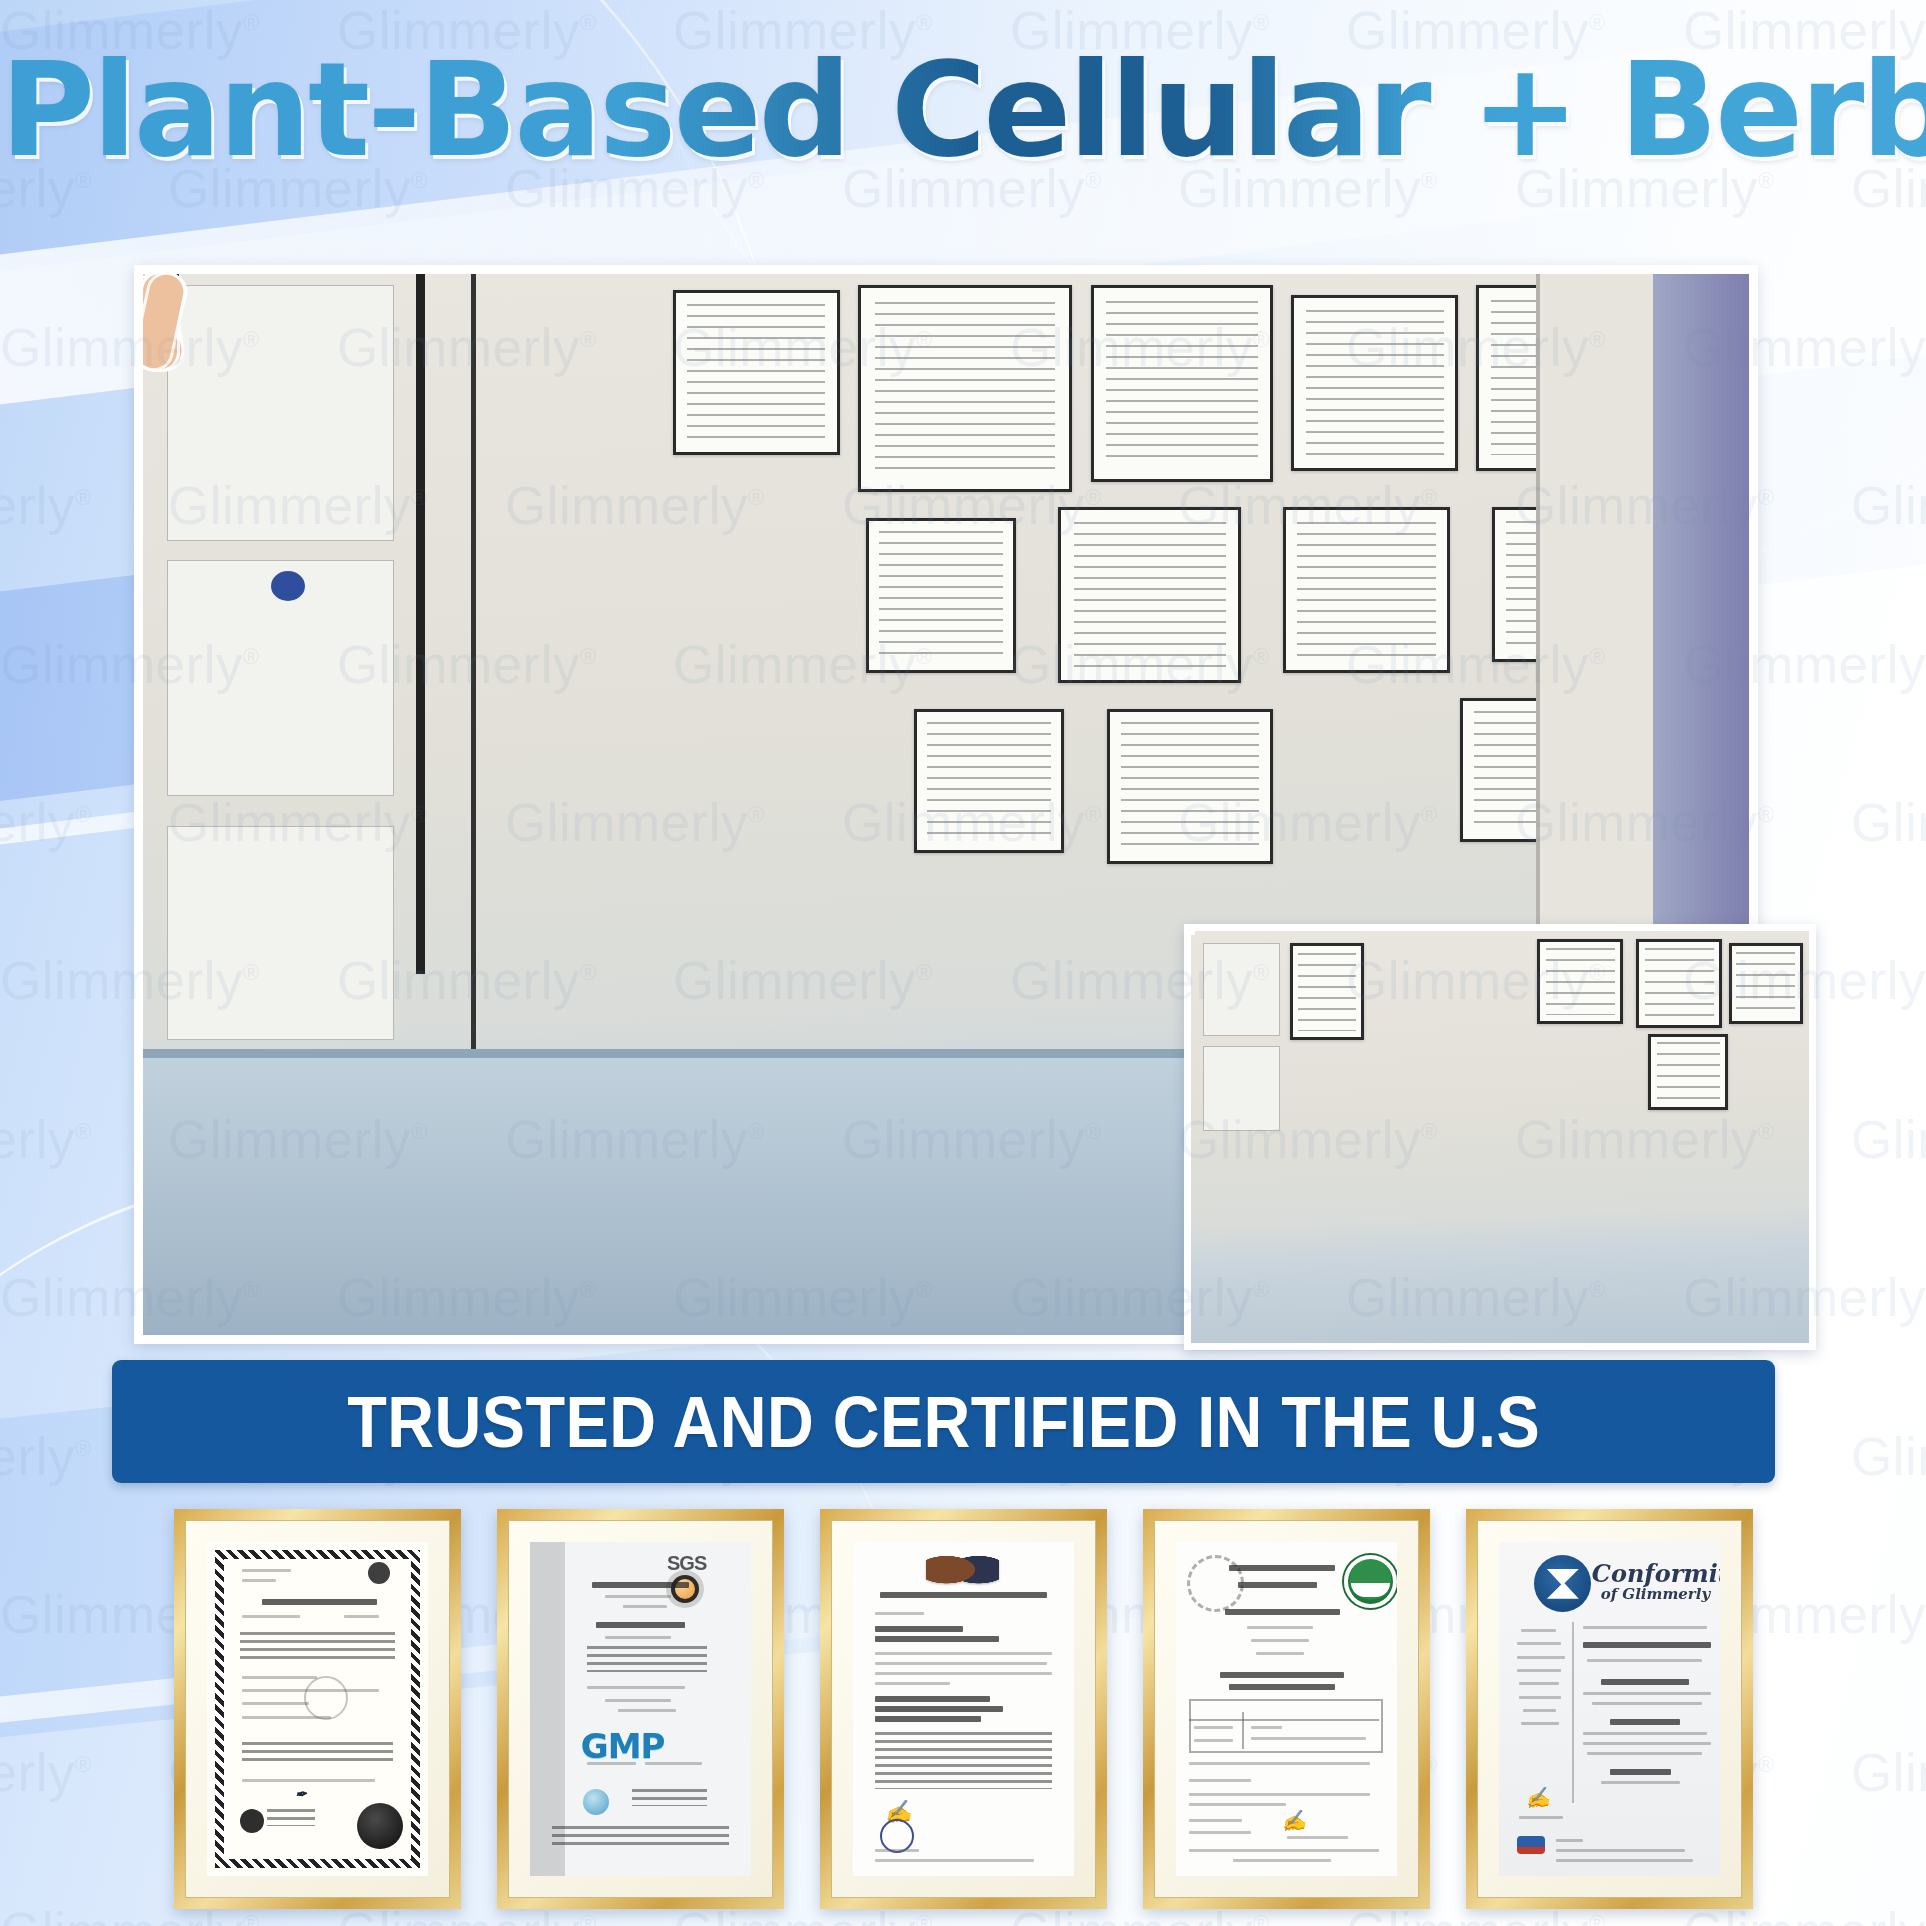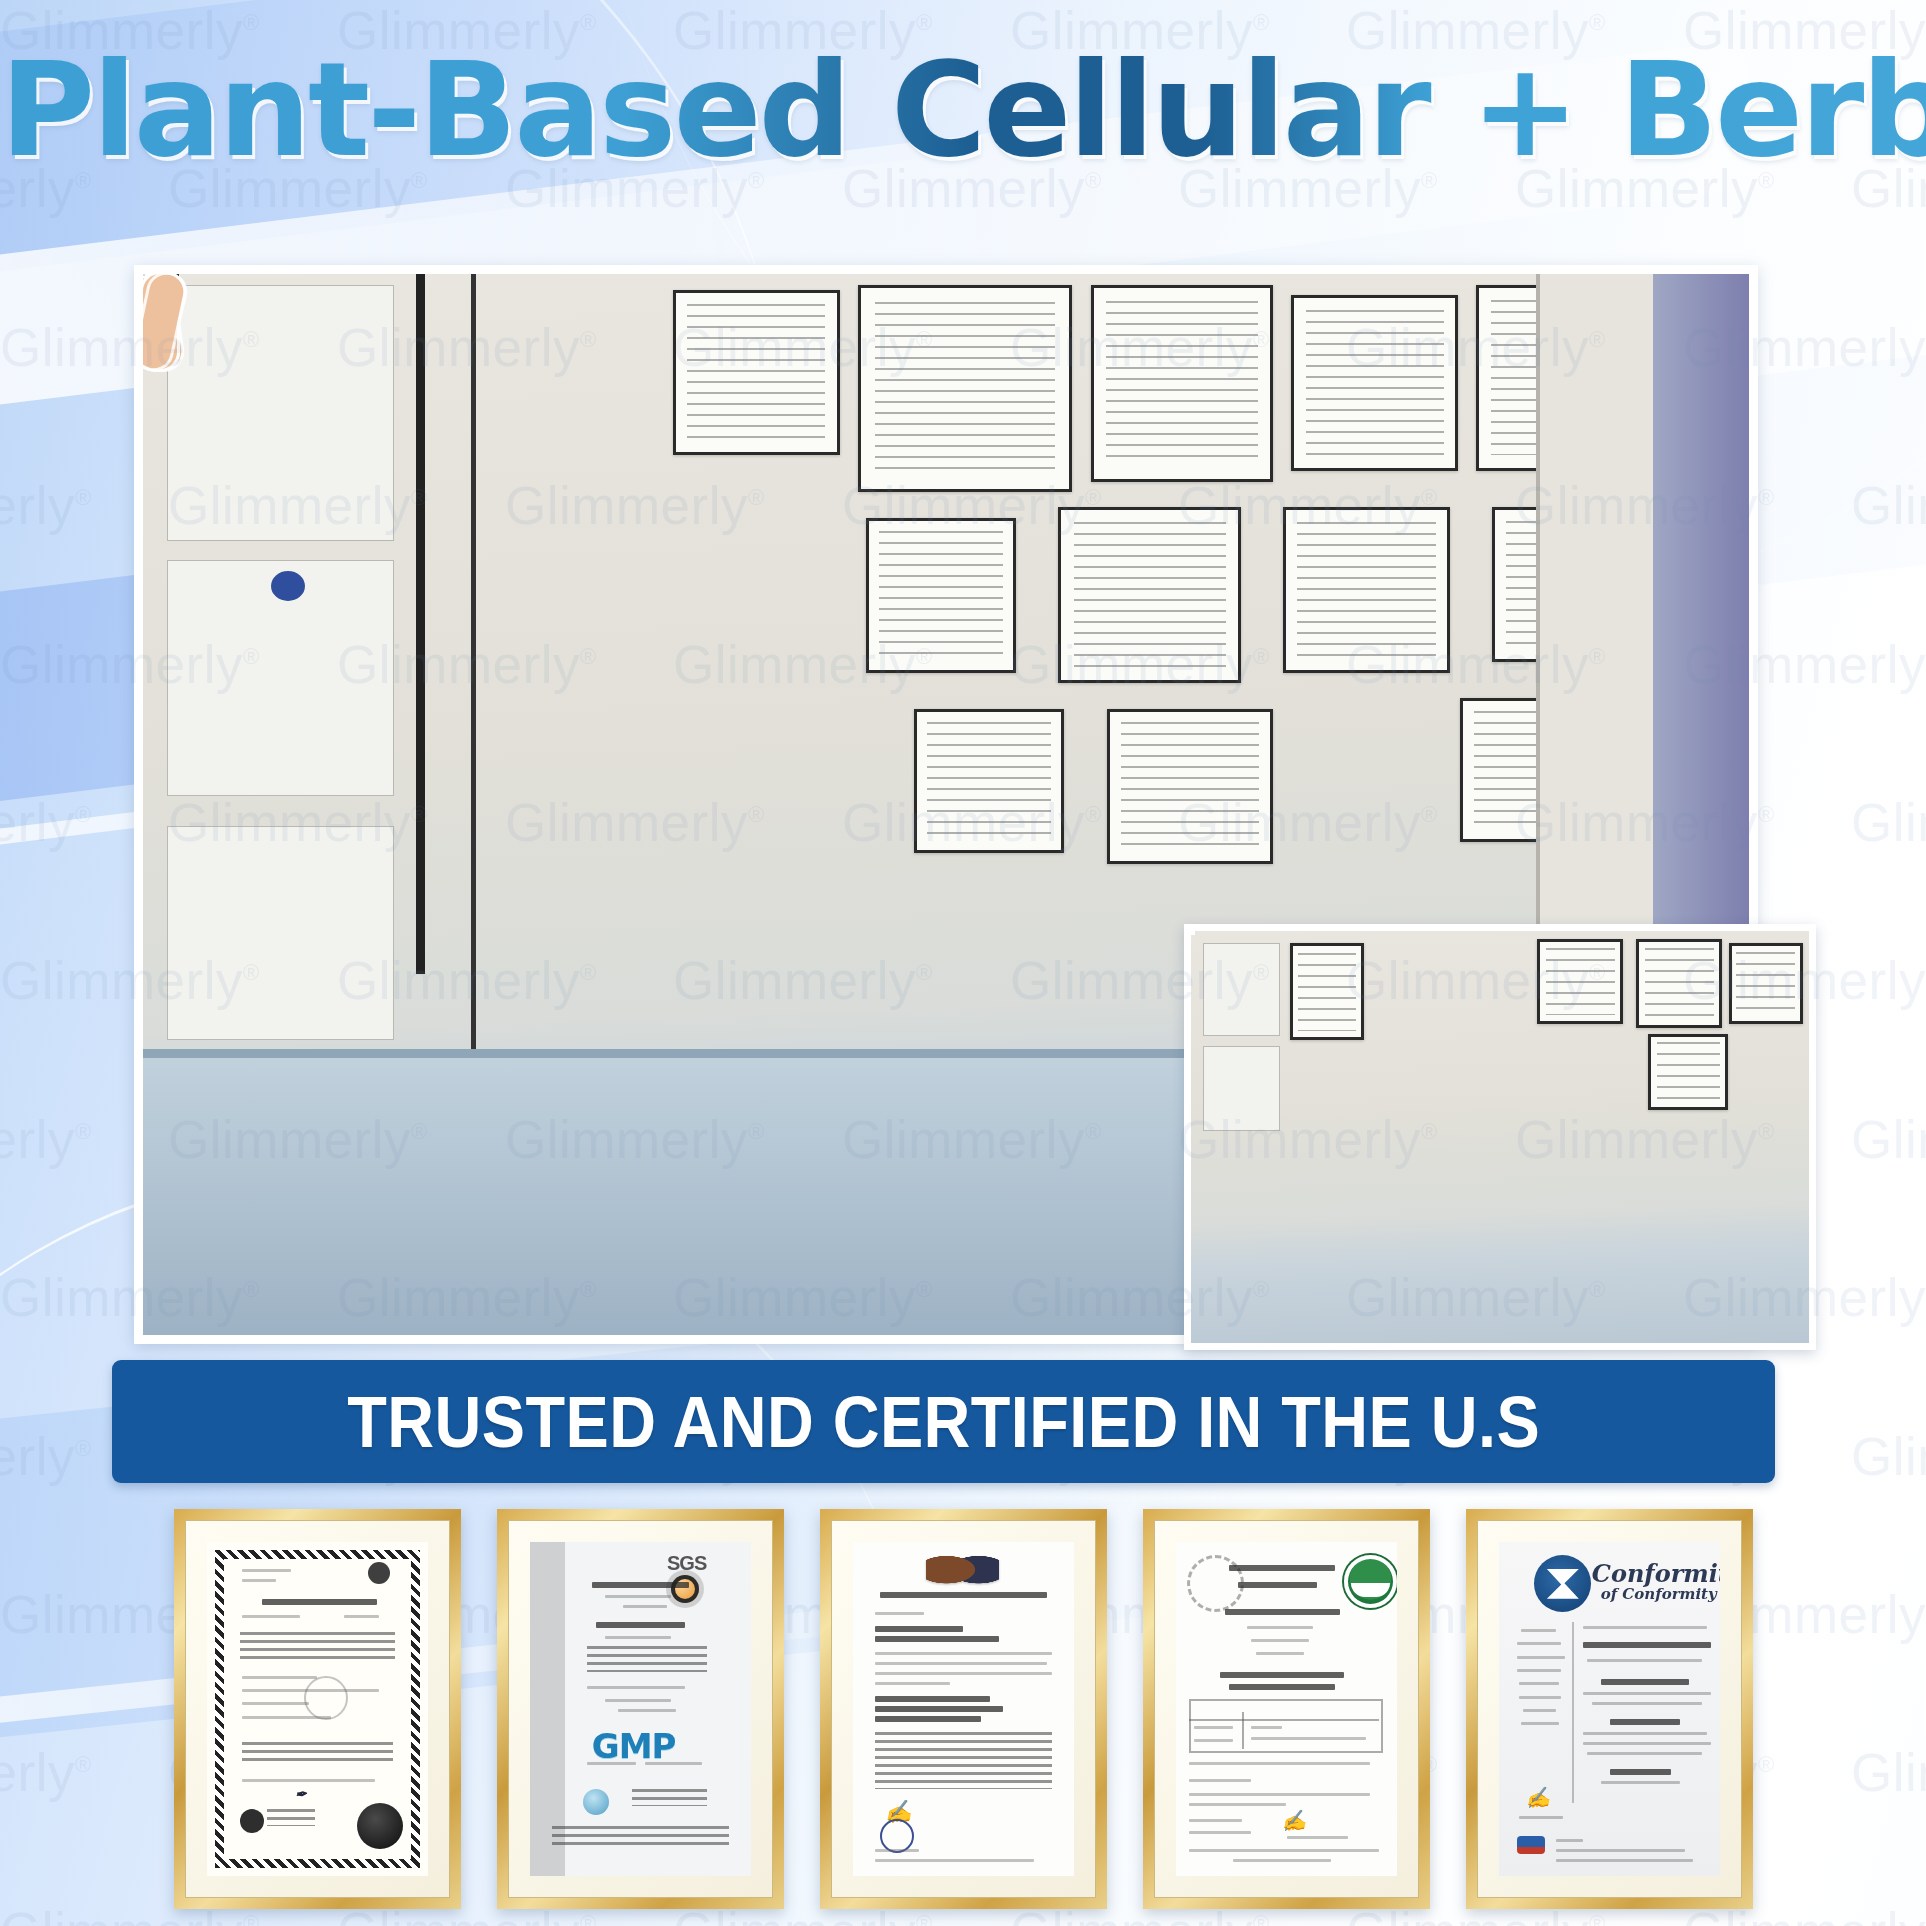--- a/index.html
+++ b/index.html
@@ -440,21 +440,21 @@
         <div class="sgsbadge" style="left:64%;top:10%;"></div>
         <div class="ln bold" style="left:28%;top:12%;width:44%;"></div>
         <div class="ln lt" style="left:34%;top:16%;width:30%;"></div>
         <div class="ln lt" style="left:42%;top:19%;width:20%;"></div>
         <div class="ln bold" style="left:30%;top:24%;width:40%;"></div>
         <div class="ln lt" style="left:34%;top:28%;width:30%;"></div>
         <div class="blk" style="left:26%;top:31%;width:54%;height:8%;"></div>
         <div class="ln lt" style="left:26%;top:43%;width:44%;"></div>
         <div class="ln lt" style="left:34%;top:47%;width:30%;"></div>
         <div class="ln lt" style="left:40%;top:50%;width:26%;"></div>
-        <div class="gmp" style="left:23%;top:55%;margin-left:11px;">GMP</div>
+        <div class="gmp" style="left:23%;top:55%;">GMP</div>
         <div class="ln lt" style="left:26%;top:66%;width:22%;"></div>
         <div class="ln lt" style="left:52%;top:66%;width:26%;"></div>
         <div class="seal" style="left:24%;top:74%;width:26px;height:26px;background:radial-gradient(circle at 40% 35%,#bfe3f2,#4f9ec5);"></div>
         <div class="blk" style="left:46%;top:74%;width:34%;height:5%;"></div>
         <div class="blk" style="left:10%;top:85%;width:80%;height:7%;"></div>
       </div>
     </div>
   </div>
 
   <div class="cert c3">
@@ -513,21 +513,21 @@
         <div class="ln lt" style="left:26%;top:95%;width:44%;"></div>
       </div>
     </div>
   </div>
 
   <div class="cert c5">
     <div class="mat">
       <div class="page">
         <div class="nsf" style="left:16%;top:4%;"></div>
         <div class="scriptt" style="left:42%;top:5%;font-size:24px;">Conformity</div>
-        <div class="scriptt" style="left:46%;top:13%;font-size:15px;">of Conformity</div>
+        <div class="scriptt" style="left:46%;top:13%;font-size:15px;">of Glimmerly</div>
         <div class="nsfbar" style="left:33%;top:24%;height:54%;"></div>
         <div class="ln lt" style="left:10%;top:26%;width:16%;"></div>
         <div class="ln lt" style="left:8%;top:30%;width:20%;"></div>
         <div class="ln lt" style="left:8%;top:34%;width:22%;"></div>
         <div class="ln lt" style="left:8%;top:38%;width:20%;"></div>
         <div class="ln lt" style="left:9%;top:42%;width:18%;"></div>
         <div class="ln lt" style="left:9%;top:46%;width:19%;"></div>
         <div class="ln lt" style="left:11%;top:50%;width:15%;"></div>
         <div class="ln lt" style="left:10%;top:54%;width:17%;"></div>
         <div class="ln lt" style="left:38%;top:25%;width:56%;"></div>

